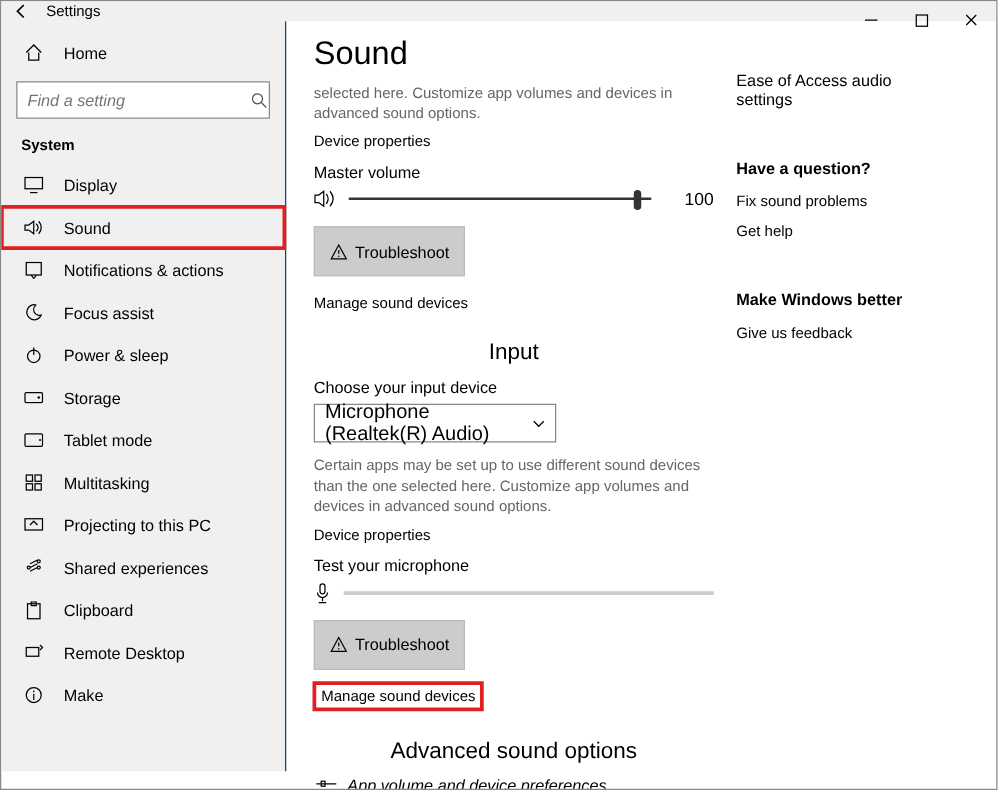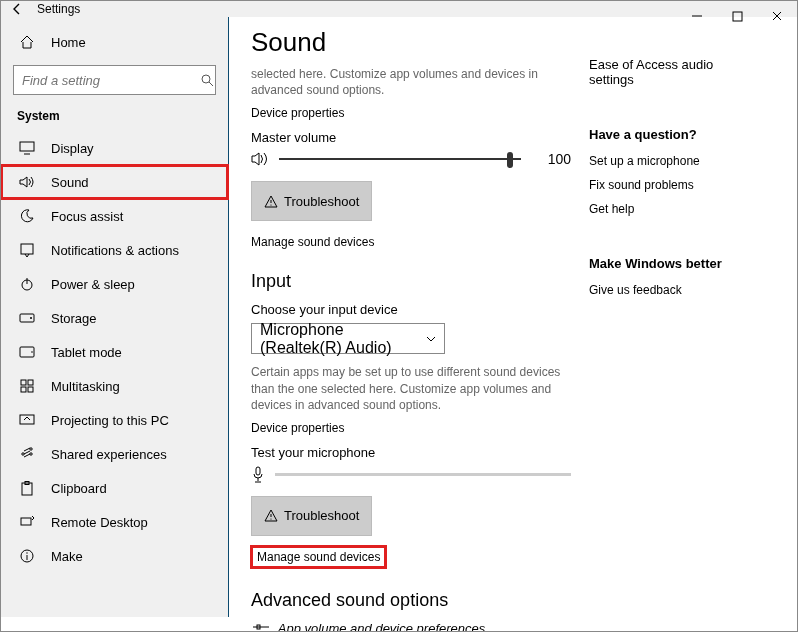--- a/index.html
+++ b/index.html
@@ -105,20 +105,21 @@
   }
   h1 {
     font-size: 26px;
     font-weight: 400;
     margin: 4px 0 8px 0;
   }
   h2 {
     font-size: 18px;
     font-weight: 500;
     margin: 22px 0 10px 0;
+    text-align: center;
   }
   .para {
     font-size: 12px;
     color: #666;
     line-height: 1.35;
     margin-bottom: 8px;
   }
   .link-small {
     font-size: 12px;
     color: #000;
@@ -290,34 +291,34 @@
             <path d="M1 5 H4 L8 2 V12 L4 9 H1 Z" stroke="#000" fill="none"></path>
             <path d="M10 4 Q13 7 10 10 M12 2 Q16 7 12 12" stroke="#000" fill="none"></path>
           </svg>
         </span>
       <span>Sound</span>
     </div>
 
     <div class="nav-item">
       <span class="nicon">
           <svg width="14" height="14" viewBox="0 0 14 14">
-            <path d="M9 1 A6 6 0 1 0 13 9 A4.5 4.5 0 0 1 9 1" stroke="#000" fill="none"></path>
-          </svg>
-        </span>
-      <span>Focus assist</span>
-    </div>
-
-    <div class="nav-item">
-      <span class="nicon">
-          <svg width="14" height="14" viewBox="0 0 14 14">
             <rect x="1" y="1" width="12" height="10" stroke="#000" fill="none"></rect>
             <path d="M5 11 L7 14 L9 11" stroke="#000" fill="none"></path>
           </svg>
         </span>
       <span>Notifications &amp; actions</span>
+    </div>
+
+    <div class="nav-item">
+      <span class="nicon">
+          <svg width="14" height="14" viewBox="0 0 14 14">
+            <path d="M9 1 A6 6 0 1 0 13 9 A4.5 4.5 0 0 1 9 1" stroke="#000" fill="none"></path>
+          </svg>
+        </span>
+      <span>Focus assist</span>
     </div>
 
     <div class="nav-item">
       <span class="nicon">
           <svg width="14" height="14" viewBox="0 0 14 14">
             <circle cx="7" cy="8" r="5" stroke="#000" fill="none"></circle>
             <line x1="7" y1="1" x2="7" y2="7" stroke="#000"></line>
           </svg>
         </span>
       <span>Power &amp; sleep</span>
@@ -507,21 +508,20 @@
           <div class="d">Customize app volumes and the speakers or devices they use.</div>
         </div>
       </div>
 
     </div>
 
     <div class="aside">
       <div class="atop">Ease of Access audio settings</div>
 
       <div class="aside-title">Have a question?</div>
-      <div class="alink">Set up a microphone</div>
       <div class="alink">Fix sound problems</div>
       <div class="alink">Get help</div>
 
       <div class="aside-title">Make Windows better</div>
       <div class="alink">Give us feedback</div>
     </div>
   </div>
 </div>
 
 </body></html>

